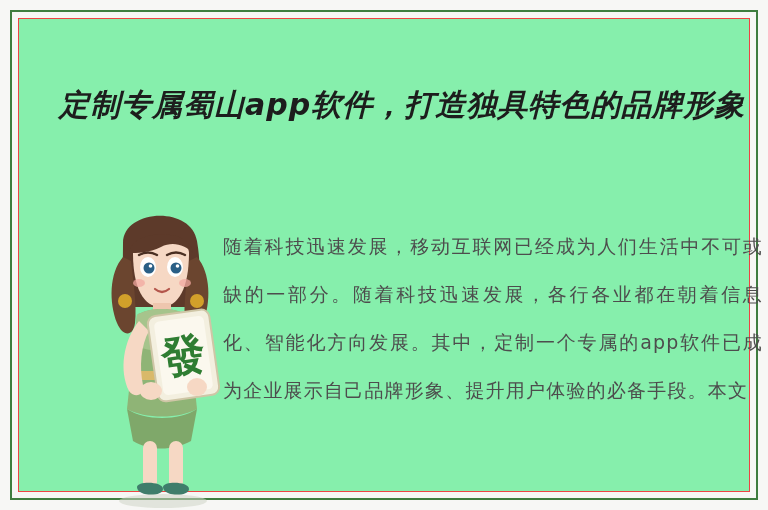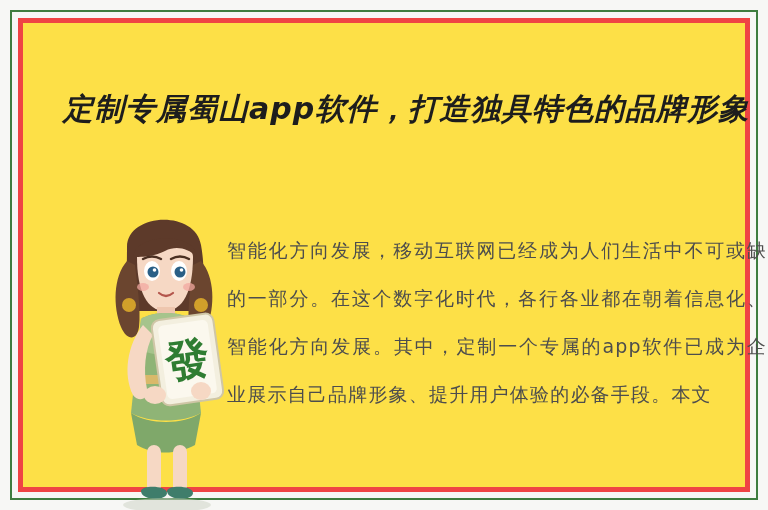--- a/index.html
+++ b/index.html
@@ -29,23 +29,23 @@
     bottom: 10px;
     border: 2px solid #3f7d3f;
     box-sizing: border-box;
   }
   .inner-frame {
     position: absolute;
     left: 18px;
     top: 18px;
     right: 18px;
     bottom: 18px;
-    border: 5px solid #ef4444;
+    border: 1px solid #ef4444;
     box-sizing: border-box;
-    background: #fde047;
+    background: #86efac;
   }
   .content {
     position: absolute;
     left: 26px;
     top: 26px;
     right: 26px;
     bottom: 26px;
     box-sizing: border-box;
   }
   .title {
@@ -147,17 +147,17 @@
           <rect x="50" y="246" width="14" height="48" rx="7" fill="#f6d8c4"></rect>
           <rect x="76" y="246" width="14" height="48" rx="7" fill="#f6d8c4"></rect>
 
           <path d="M44 292 C44 286, 70 286, 70 294 C70 302, 44 302, 44 292 Z" fill="#3f7d6b"></path>
           <path d="M70 292 C70 286, 96 286, 96 294 C96 302, 70 302, 70 292 Z" fill="#3f7d6b"></path>
 
           <ellipse cx="70" cy="306" rx="44" ry="7" fill="#cfd6c7" opacity="0.55"></ellipse>
         </svg>
       </div>
 
-      <p class="body-text">智能化方向发展，移动互联网已经成为人们生活中不可或缺的一部分。在这个数字化时代，各行各业都在朝着信息化、智能化方向发展。其中，定制一个专属的app软件已成为企业展示自己品牌形象、提升用户体验的必备手段。本文</p>
+      <p class="body-text">随着科技迅速发展，移动互联网已经成为人们生活中不可或缺的一部分。随着科技迅速发展，各行各业都在朝着信息化、智能化方向发展。其中，定制一个专属的app软件已成为企业展示自己品牌形象、提升用户体验的必备手段。本文</p>
 
     </div>
   </div>
 </div>
 
 </body></html>

